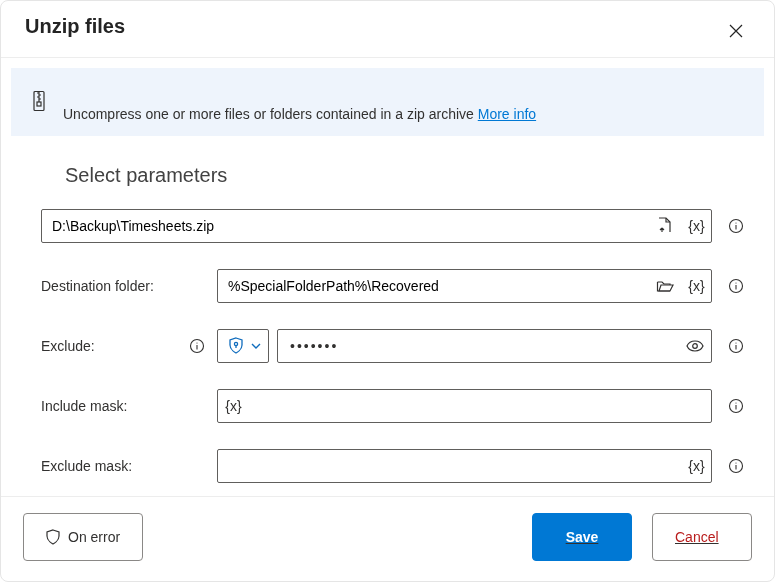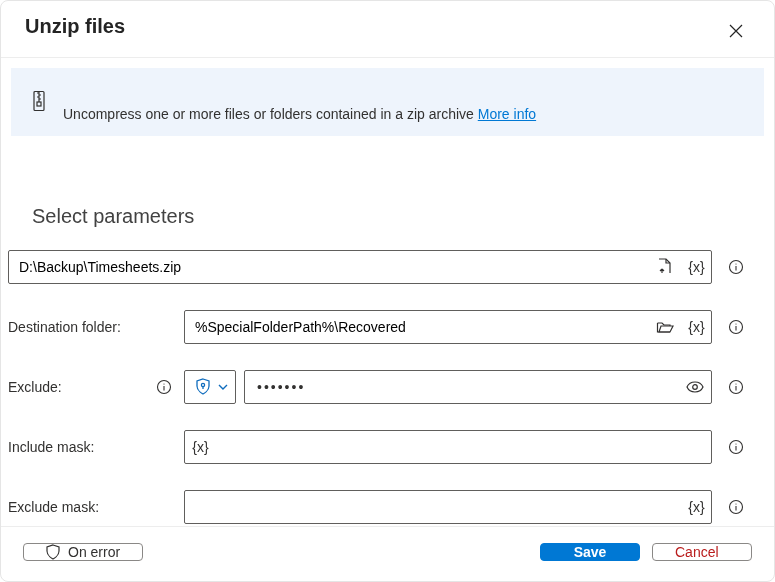--- a/index.html
+++ b/index.html
@@ -53,23 +53,22 @@
   .info-banner .desc { flex:1;margin-top:24px; }
   .more-link { color:#0078d4; text-decoration: underline; cursor:pointer; }
   .section-title {
     font-size: 20px;
     font-weight: 400;
     color:#424242;
     margin: 28px 0 22px 24px;
   }
   .form-area {
     flex:1;
-    padding: 0 24px 0 7px;
+    padding: 0 24px 0 40px;
     overflow:auto;
-    margin-top:41px;
   }
   .row {
     display:flex;
     align-items:center;
     margin-bottom: 26px;
   }
   .label-cell {
     width: 176px;
     display:flex;
     align-items:center;
@@ -137,21 +136,21 @@
     margin-right:8px;
   }
   .footer {
     border-top:1px solid #ededed;
     padding: 16px 22px 20px 22px;
     display:flex;
     align-items:center;
     justify-content: space-between;
   }
   .btn {
-    height:18px;
+    height:48px;
     padding: 0 22px;
     border-radius:4px;
     font:inherit;
     cursor:pointer;
     display:inline-flex; align-items:center; gap:8px;
   }
   .btn-outline {
     background:#fff;
     border:1px solid #8a8886;
     color:#323130;
@@ -163,21 +162,21 @@
     font-weight:600;
     min-width:100px;
     justify-content:center;
   }
   .btn-default {
     background:#fff;
     border:1px solid #8a8886;
     color:#b91c1c;
     min-width:100px;
   }
-  .right-buttons { display:flex; gap:12px; }
+  .right-buttons { display:flex; gap:20px;text-decoration:underline; }
   .dots { letter-spacing: 2px; font-size:14px; }
 </style>
 </head>
 <body>
 
 <div class="dialog">
 
   <div class="titlebar">
     <h1>Unzip files</h1>
     <button class="close-btn">

